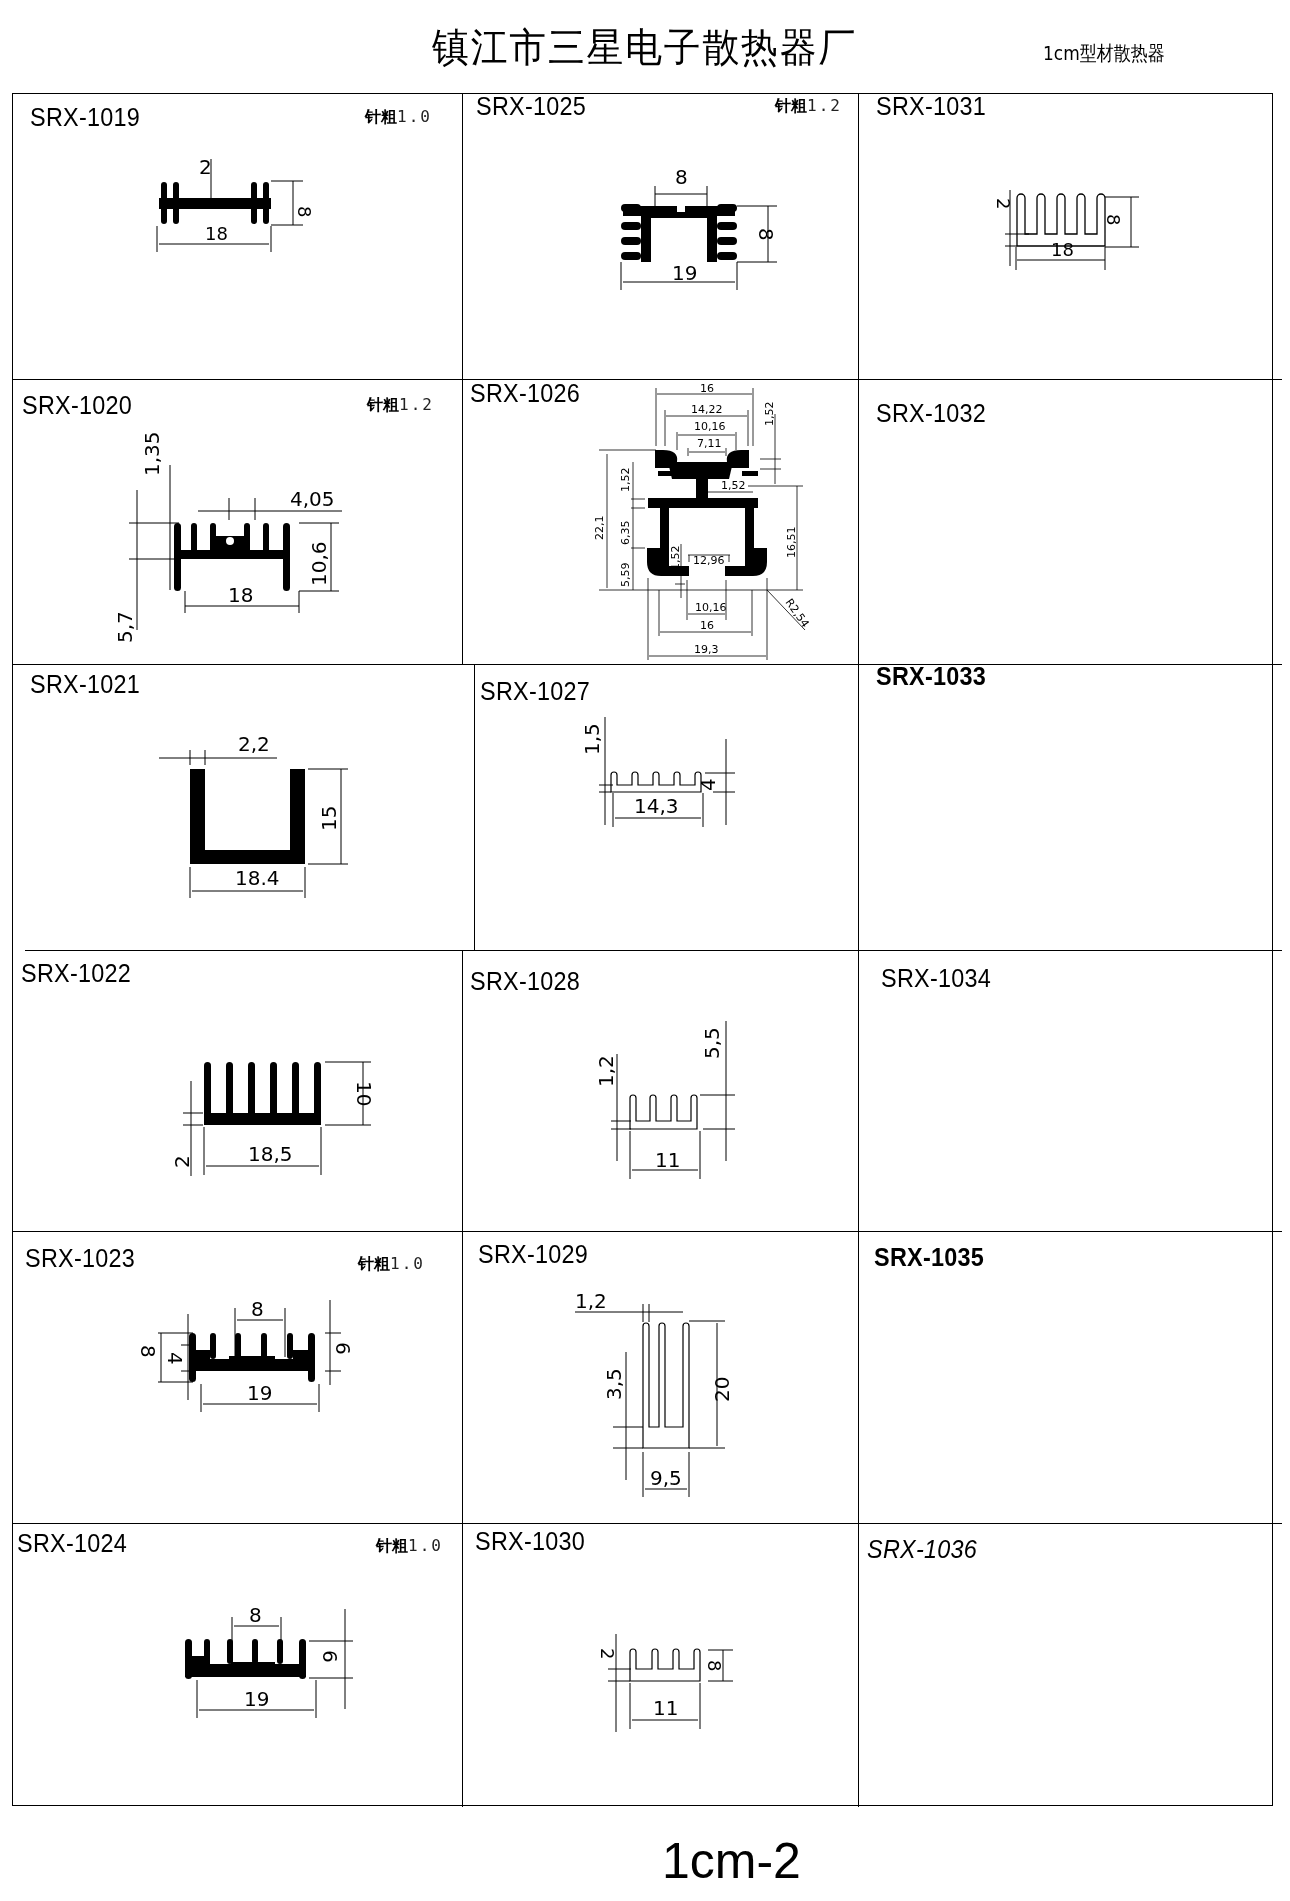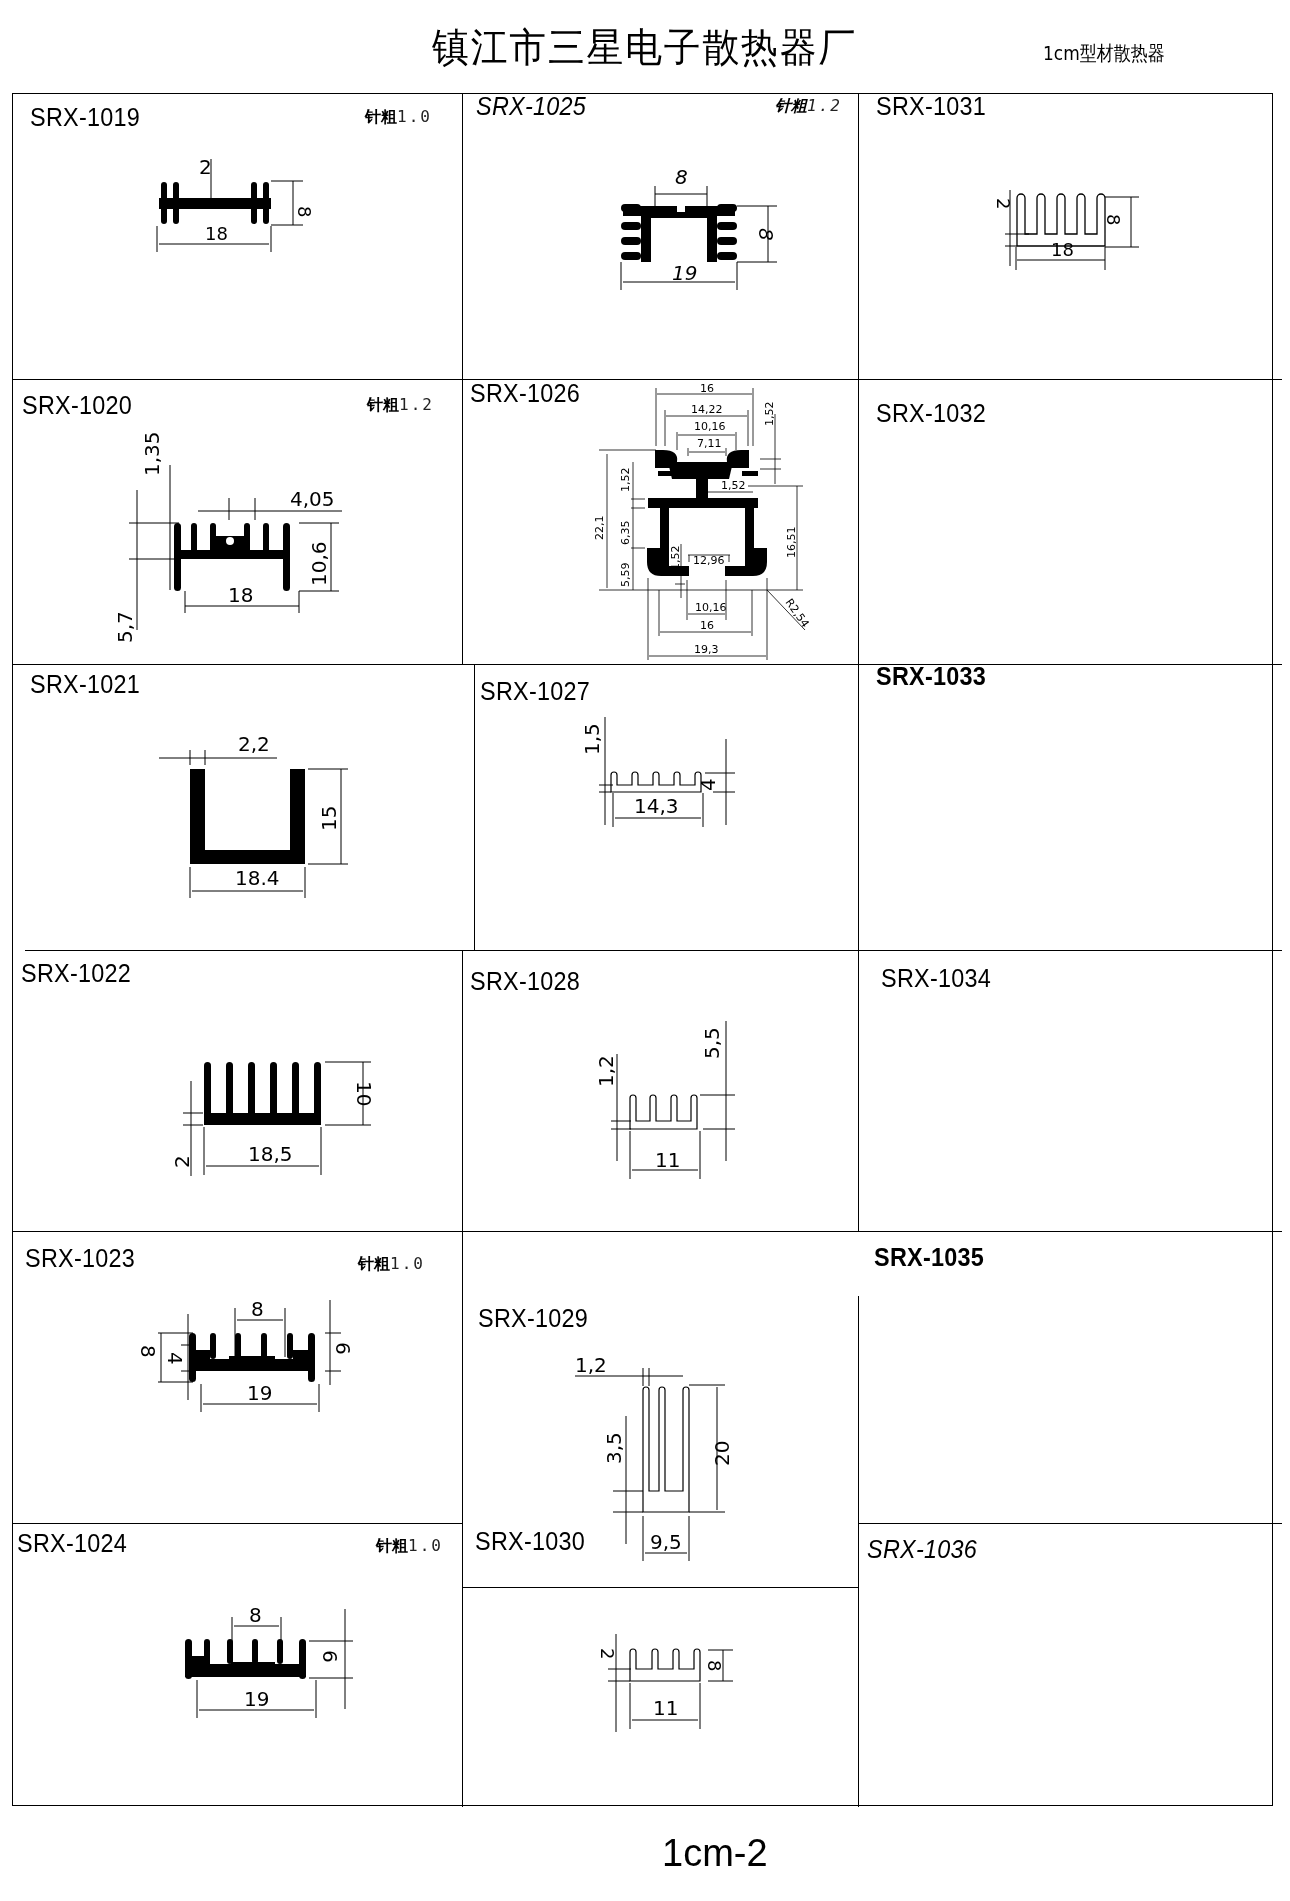--- a/index.html
+++ b/index.html
@@ -14,21 +14,21 @@
   .cell { position:absolute; box-sizing:border-box; border-right:1px solid #000; border-bottom:1px solid #000; }
   .cell.lastcol { border-right:none; }
   .cell.lastrow { border-bottom:none; }
   .code { position:absolute; font-family:"Liberation Sans", sans-serif; font-size:26px; letter-spacing:0.3px;
           transform:scaleX(0.9); transform-origin:left top; white-space:nowrap; }
   .pin { position:absolute; font-size:16px; white-space:nowrap; }
   .pin b { font-weight:bold; font-family:"DejaVu Sans", sans-serif; }
   .pin span.v { font-family:"DejaVu Sans Mono", monospace; font-weight:normal; letter-spacing:2px; color:#222; }
   svg.draw { position:absolute; left:0; top:0; overflow:visible; }
   svg text { font-family:"DejaVu Sans", sans-serif; fill:#000; }
-  .footer { position:absolute; left:662px; top:1832px; font-size:38px;
+  .footer { position:absolute; left:662px; top:1832px; font-size:50px;
             font-family:"Liberation Sans", sans-serif; }
 </style>
 </head>
 <body>
 
 <div class="title">镇江市三星电子散热器厂</div>
 <div class="subtitle">1cm型材散热器</div>
 
 <div class="grid">
 
@@ -51,21 +51,21 @@
         <line x1="144" y1="132" x2="144" y2="158"></line>
           <line x1="258" y1="132" x2="258" y2="158"></line>
         <line x1="146" y1="150" x2="256" y2="150"></line>
       </g>
       <text x="186" y="80" font-size="20">2</text>
       <text x="192" y="146" font-size="18">18</text>
       <text x="285" y="112" font-size="18" transform="rotate(90 285 112)">8</text>
     </svg>
   </div>
 
-  <div class="cell" style="left:450px;top:0;width:396px;height:286px;font-style:italic;">
+  <div class="cell" style="left:450px;top:0;width:396px;height:286px;">
     <div class="code" style="left:13px;top:-3px;">SRX-1025</div>
     <div class="pin" style="left:312px;top:2px;"><b>针粗</b><span class="v">1.2</span></div>
     <svg class="draw" width="396" height="286">
       <g fill="#000">
         <path d="M160 112 H272 V122 H254 V168 H244 V124 H188 V168 H178 V122 H160 Z"></path>
         <rect x="158" y="110" width="20" height="8" rx="4"></rect>
           <rect x="158" y="128" width="20" height="8" rx="4"></rect>
         <rect x="158" y="143" width="20" height="8" rx="4"></rect>
           <rect x="158" y="158" width="20" height="8" rx="4"></rect>
         <rect x="254" y="110" width="20" height="8" rx="4"></rect>
@@ -372,21 +372,21 @@
         <line x1="190" y1="172" x2="304" y2="172"></line>
       </g>
       <text x="238" y="84" font-size="20">8</text>
       <text x="128" y="113" font-size="20" transform="rotate(90 128 113)">8</text>
       <text x="155" y="120" font-size="20" transform="rotate(90 155 120)">4</text>
       <text x="323" y="110" font-size="20" transform="rotate(90 323 110)">6</text>
       <text x="234" y="168" font-size="20">19</text>
     </svg>
   </div>
 
-  <div class="cell" style="left:450px;top:1202px;width:396px;height:292px;">
+  <div class="cell" style="left:450px;top:1138px;width:396px;height:292px;">
     <div class="code" style="left:15px;top:7px;">SRX-1029</div>
     <svg class="draw" width="396" height="292">
       <g stroke="#000" stroke-width="1.2" fill="none">
         <path d="M180 216 V94 a3 3 0 0 1 6 0 V195 H196 V94 a3 3 0 0 1 6 0 V195 H220 V94 a3 3 0 0 1 6 0 V216 Z"></path>
       </g>
       <g stroke="#000" stroke-width="1" fill="none">
         <line x1="112" y1="80" x2="220" y2="80"></line>
           <line x1="180" y1="72" x2="180" y2="90"></line>
           <line x1="186" y1="72" x2="186" y2="90"></line>
         <line x1="226" y1="89" x2="262" y2="89"></line>

